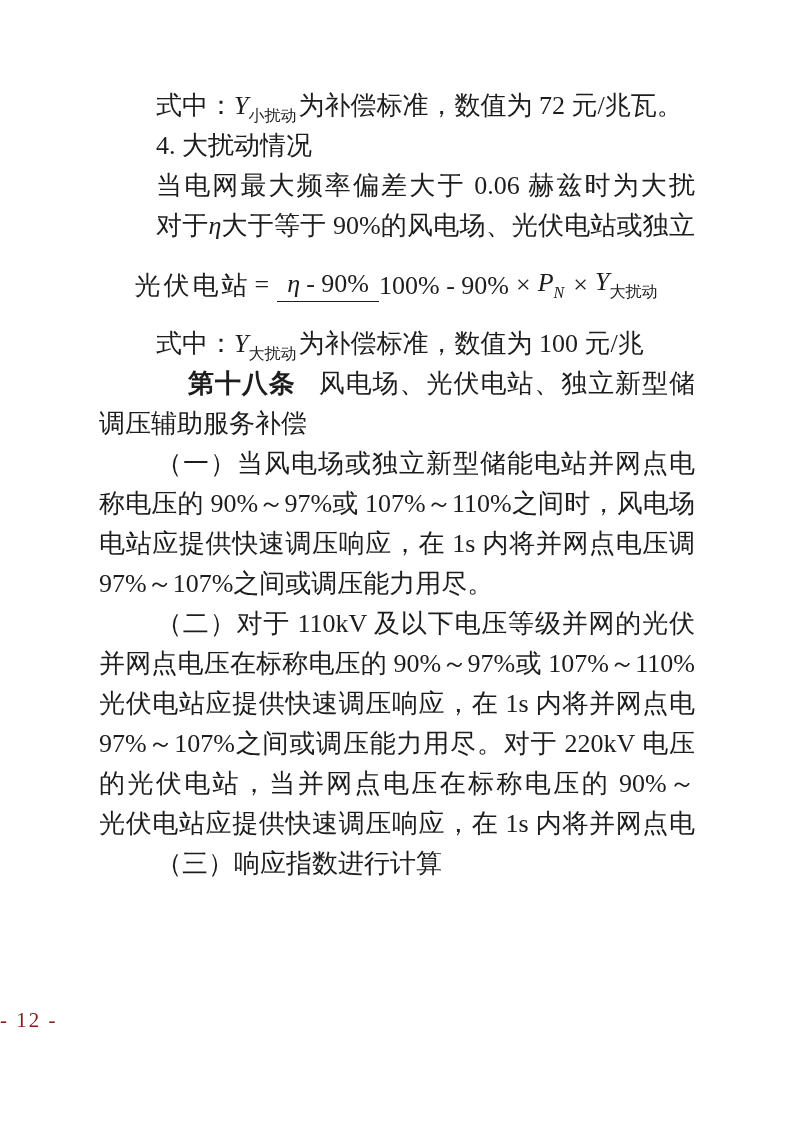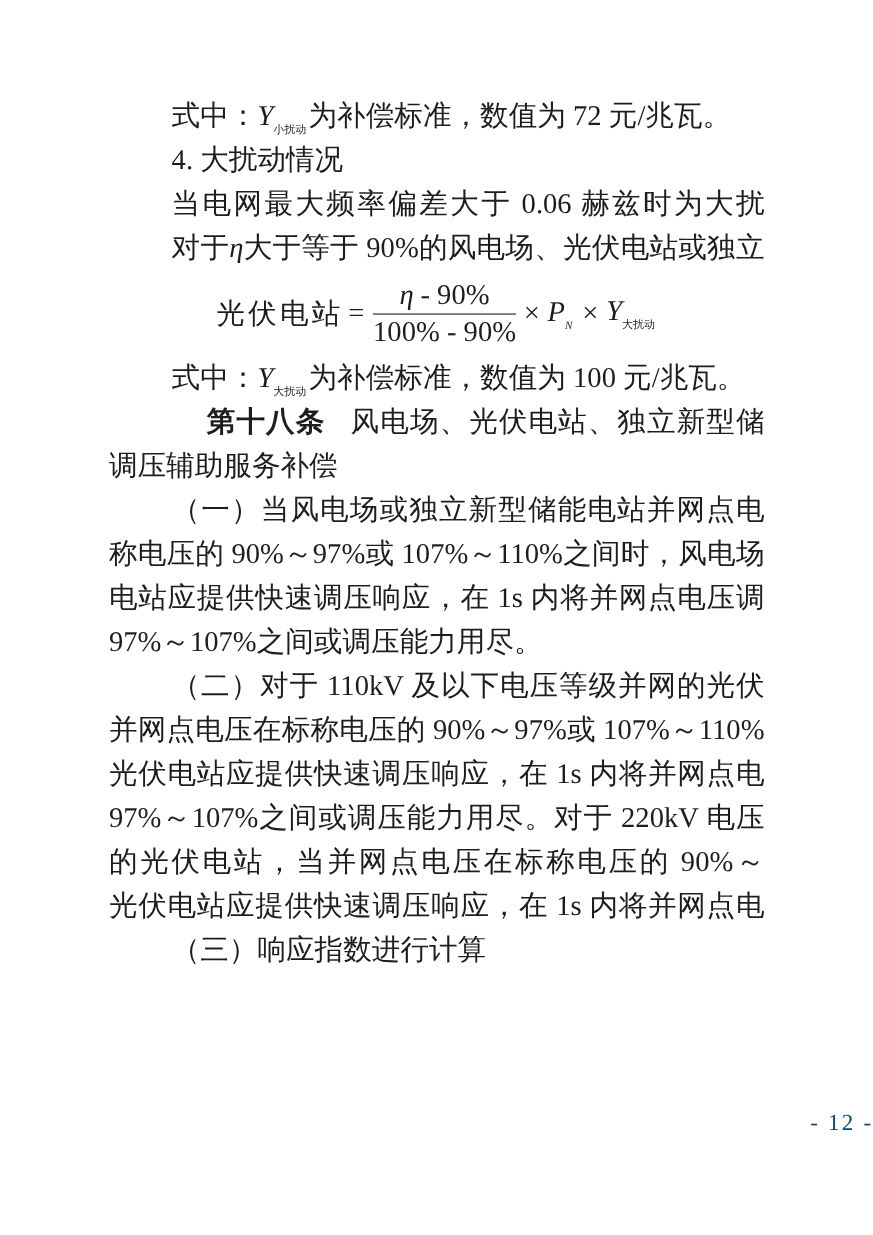--- a/index.html
+++ b/index.html
@@ -20,59 +20,59 @@
   }
   .line{
     line-height:40px;
     height:40px;
     overflow:hidden;
   }
   .ind{text-indent:57px;}
   .j{text-align:justify;text-align-last:justify;}
   .mvar{font-style:italic;}
   .msub{
-    font-size:10px;
+    font-size:16px;
     vertical-align:-7px;
     letter-spacing:0;
     margin-right:2px;
   }
   .bold{font-weight:bold;margin-left:32px;}
   .gap{display:inline-block;width:22px;}
   
   .formula{
     height:78px;
     display:flex;
     align-items:center;
     justify-content:center;
     font-size:26px;
   }
   .flhs{letter-spacing:3px;}
   .feq{margin:0 8px 0 4px;}
   .frac{
     display:inline-flex;
-    flex-direction:column;
+    align-items:center;
     text-align:center;
   }
   .num{
     display:block;
     border-bottom:1.6px solid #1d1d1d;
     padding:0 10px 2px 10px;
     line-height:30px;
   }
   .den{display:block;padding-top:1px;line-height:30px;}
   .numrest{margin-left:6px;}
   .fop{margin:0 7px;}
   .pagenum{
     position:absolute;
     left:0;right:0;
     top:1008px;
-    text-align:right;
+    text-align:left;
     font-size:21px;
     letter-spacing:2px;
-    color:#0c4a6e;
+    color:#7f1d1d;
   }
 </style>
 </head>
 <body>
 
 <div class="page">
   <div class="doc">
 
     <div class="line ind"><span>式中：</span><span class="mvar">Y</span><span class="msub">小扰动</span><span>为补偿标准，数值为 72 元/兆瓦。</span></div>
 

